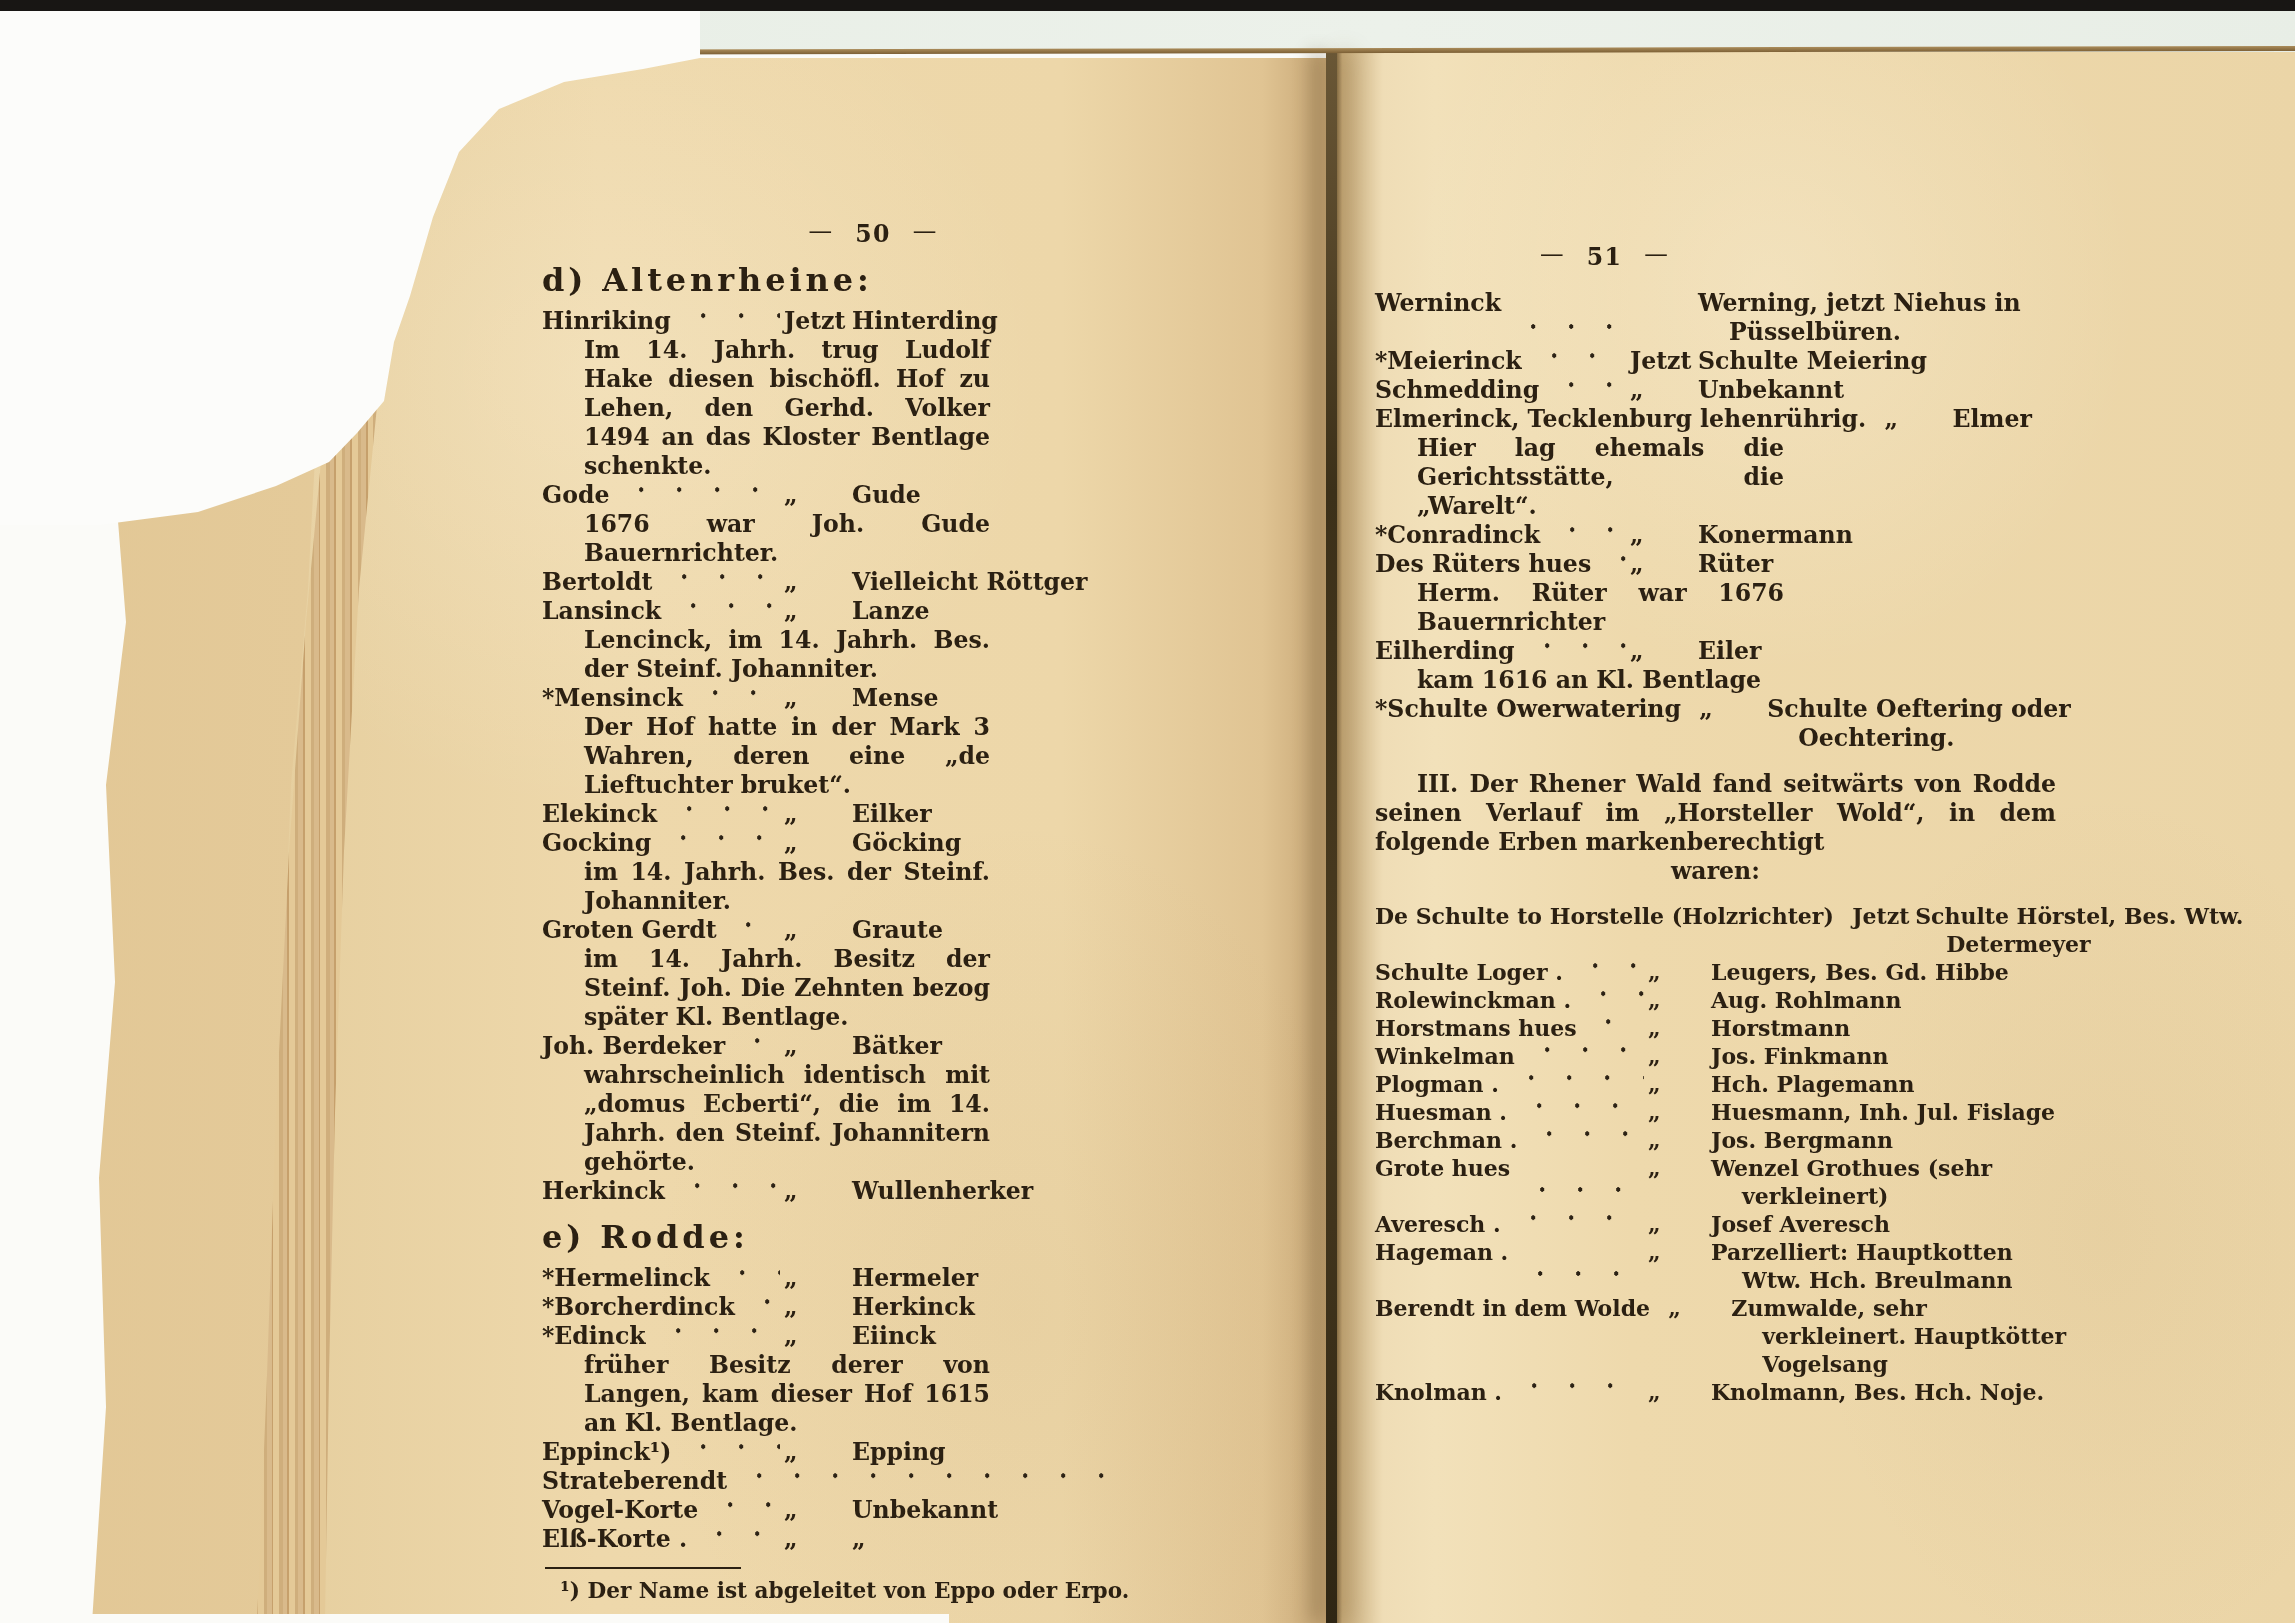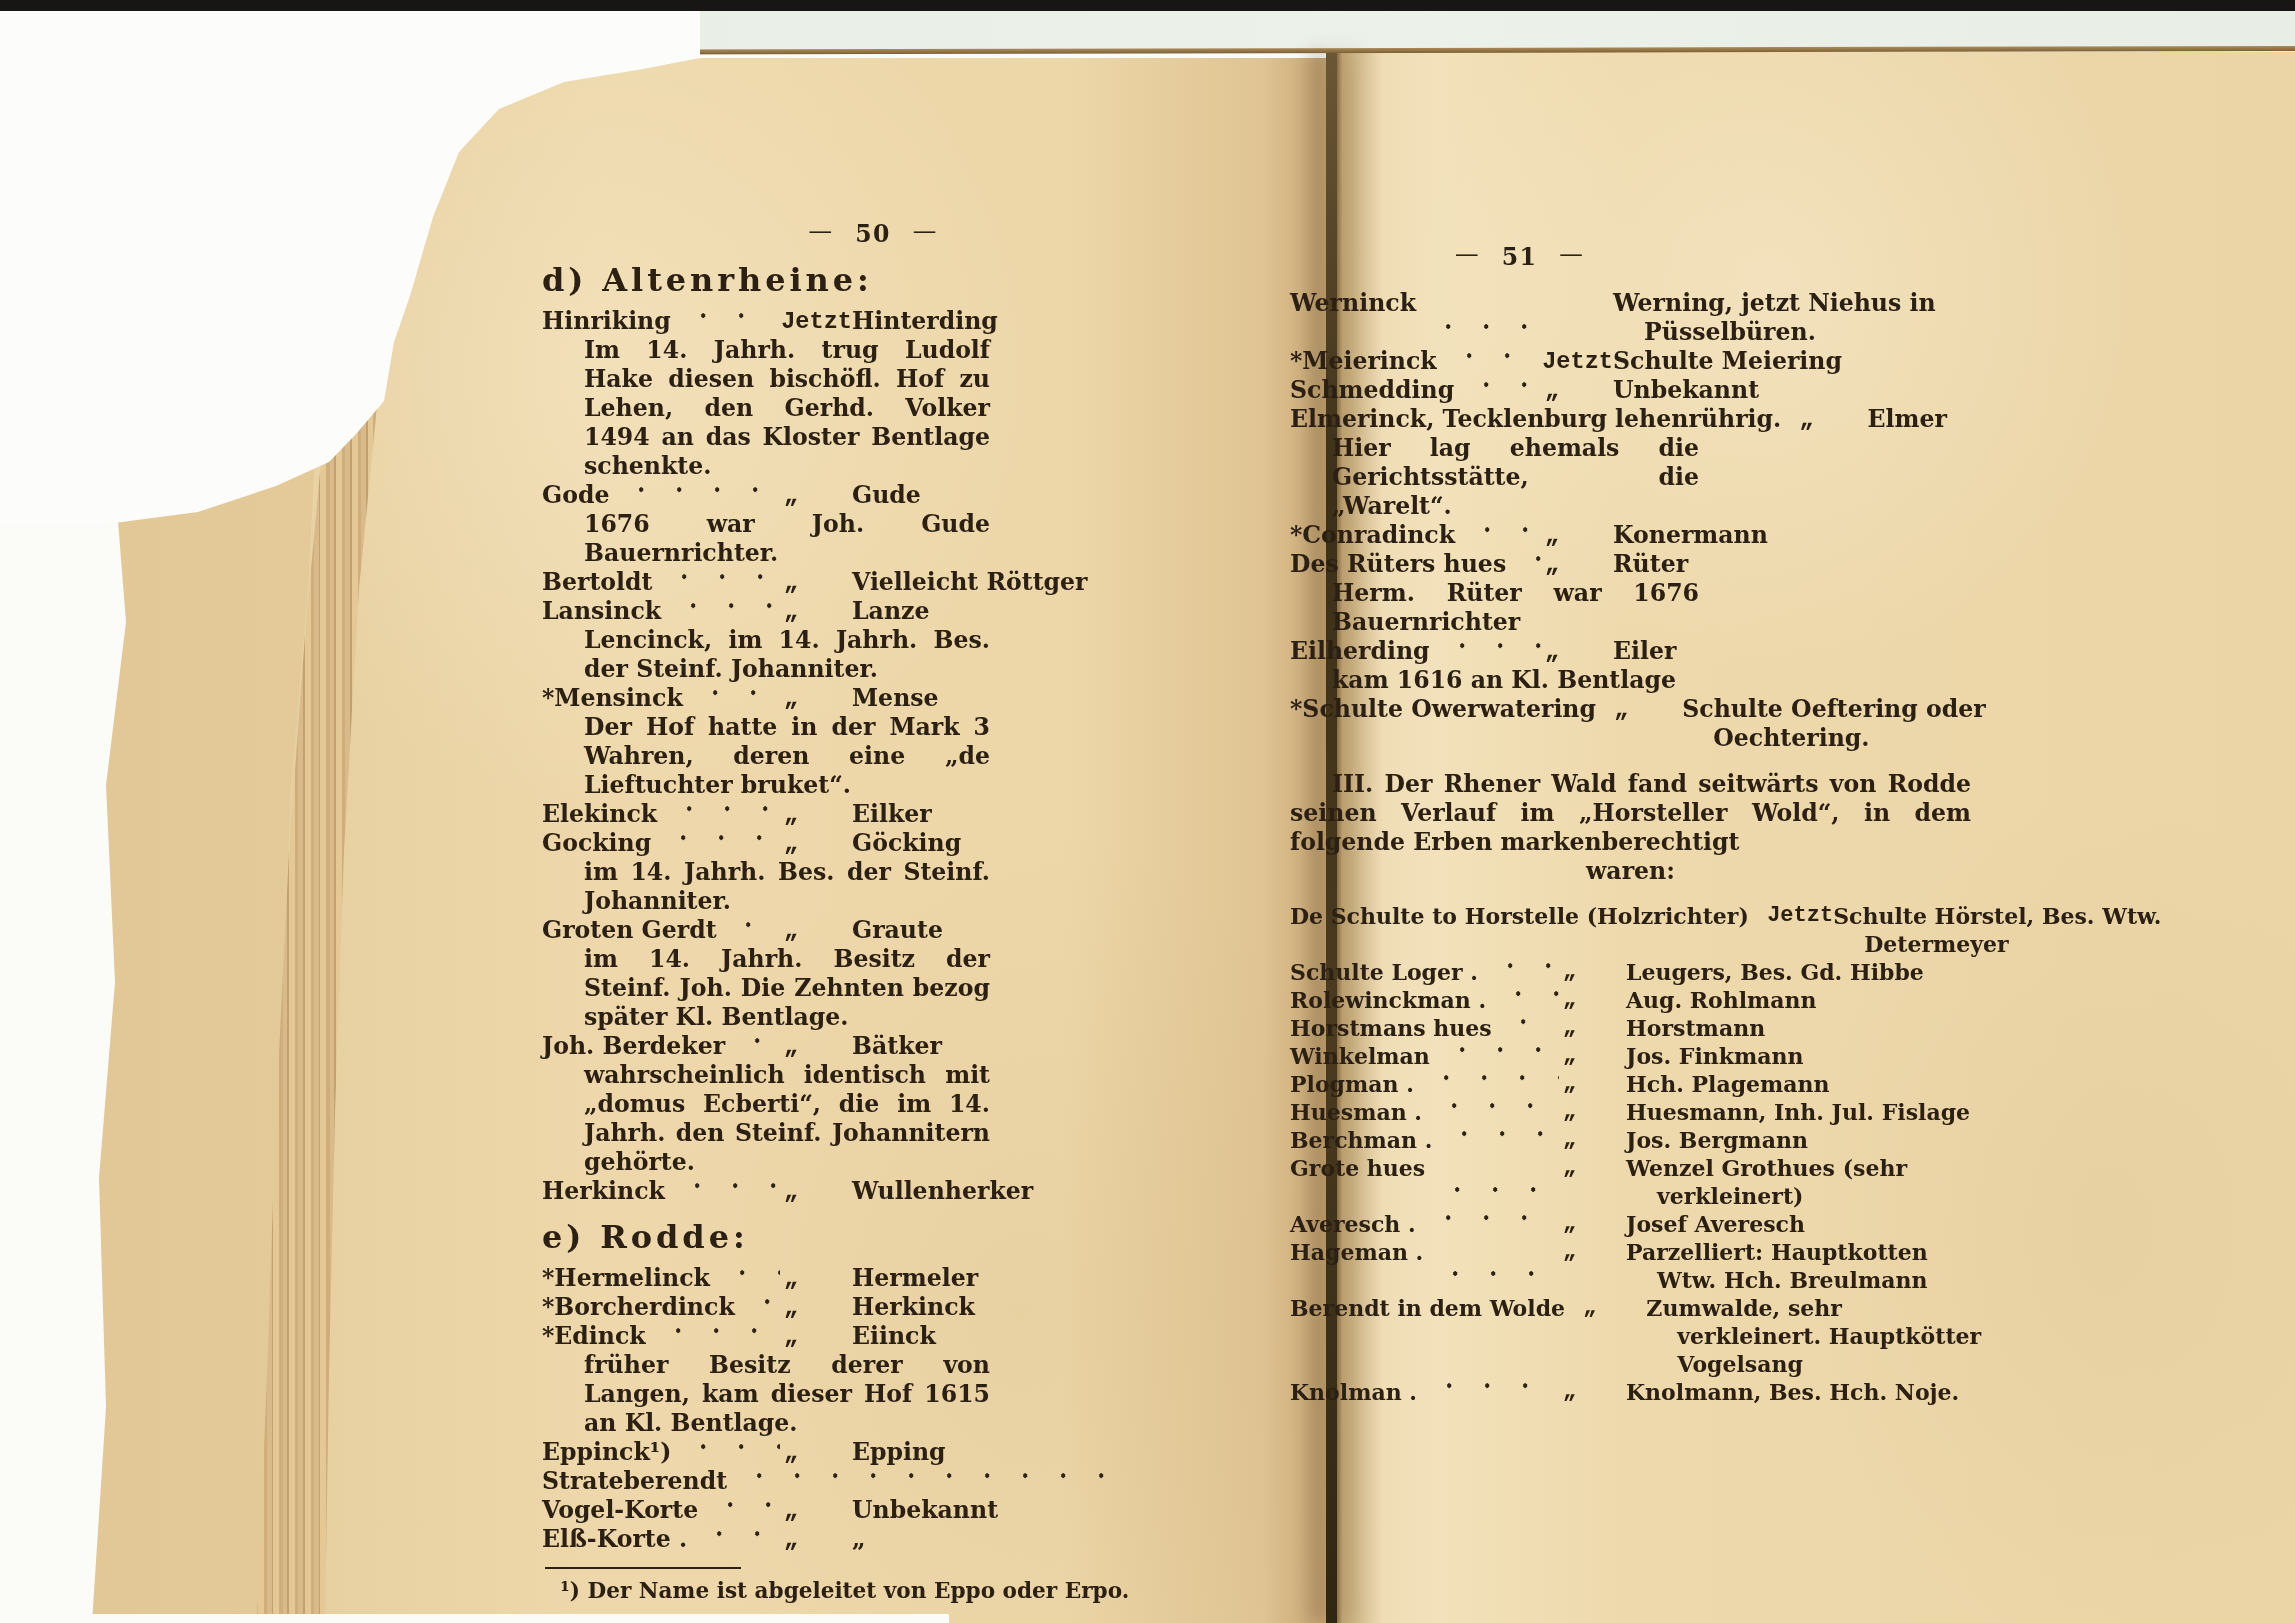--- a/index.html
+++ b/index.html
@@ -34,32 +34,32 @@
         background:repeating-linear-gradient(90deg,#d9ba8b 0 4.6px,#c6a06c 4.6px 6.5px,#e4c997 6.5px 12.4px,#cfae7c 12.4px 15.7px);
         clip-path:polygon(433px 52px,401px 223px,377px 406px,359px 589px,344px 851px,335px 1113px,329px 1375px,325px 1623px,257px 1623px,267px 1375px,276px 1113px,289px 851px,306px 622px,325px 419px,355px 223px,387px 52px);}
   
   .torn-white{position:absolute;left:0;top:0;width:2295px;height:1623px;z-index:5;pointer-events:none;background:#fcfcfa;
         clip-path:polygon(0 0,700px 0,700px 58px,643px 69px,564px 82px,499px 109px,459px 152px,433px 217px,410px 296px,394px 342px,384px 401px,357px 433px,329px 462px,276px 486px,198px 512px,99px 525px,0 525px);}
   .bottom-sliver{position:absolute;left:0;top:1614px;width:949px;height:9.2px;background:#fbfbf8;z-index:6;}
 
   
   .textcol{position:absolute;z-index:6;font-weight:bold;}
   .col-left{left:542px;top:220px;width:662px;font-size:23.6px;line-height:29px;}
-  .col-right{left:1290px;top:243px;width:681px;font-size:23.6px;line-height:29px;}
+  .col-right{left:1375px;top:243px;width:681px;font-size:23.6px;line-height:29px;}
   .pageno{text-align:center;letter-spacing:1.3px;margin-bottom:17px;font-size:23.6px;}
   .pageno .dash{display:inline-block;margin:0 22px;transform:translateY(-2.6px);font-weight:normal;}
   .col-right .pageno{transform:translateX(-111px);}
   .sect-heading{text-align:left;letter-spacing:3.9px;font-size:32px;margin:17px 0 11.8px 0;}
   .entry{margin:0;}
   .row{display:flex;align-items:flex-start;}
   .name{white-space:nowrap;flex:0 0 auto;}
   .leader{flex:1 1 11.8px;min-width:10.5px;align-self:stretch;margin:0 3.9px;
         background-image:radial-gradient(circle,#2b2114 2px,transparent 2.5px);
         background-size:38px 29px;background-position:left 9.2px bottom 5.9px;background-repeat:repeat-x;}
-  .ditto{flex:0 0 68px;font-family:Liberation Mono, monospace;}
+  .ditto{flex:0 0 68px;}
   .value{flex:0 0 321px;padding-left:31px;text-indent:-31px;}
   .col-right .value{flex:0 0 327px;}
   .note{margin-left:42px;width:406px;text-align:justify;}
   .col-right .note{width:367px;}
   .para{margin:17px 0 0 0;text-indent:42px;text-align:justify;}
   .para-last{text-align:center;margin:0 0 15.7px 0;}
   .list-wold{font-size:22px;line-height:28px;}
   .list-wold .ditto{flex:0 0 63px;}
   .list-wold .value{flex:0 0 314px;}
   .footnote-rule{width:196px;height:2.6px;background:#2b2012;margin:13px 0 7.9px 2.6px;}

